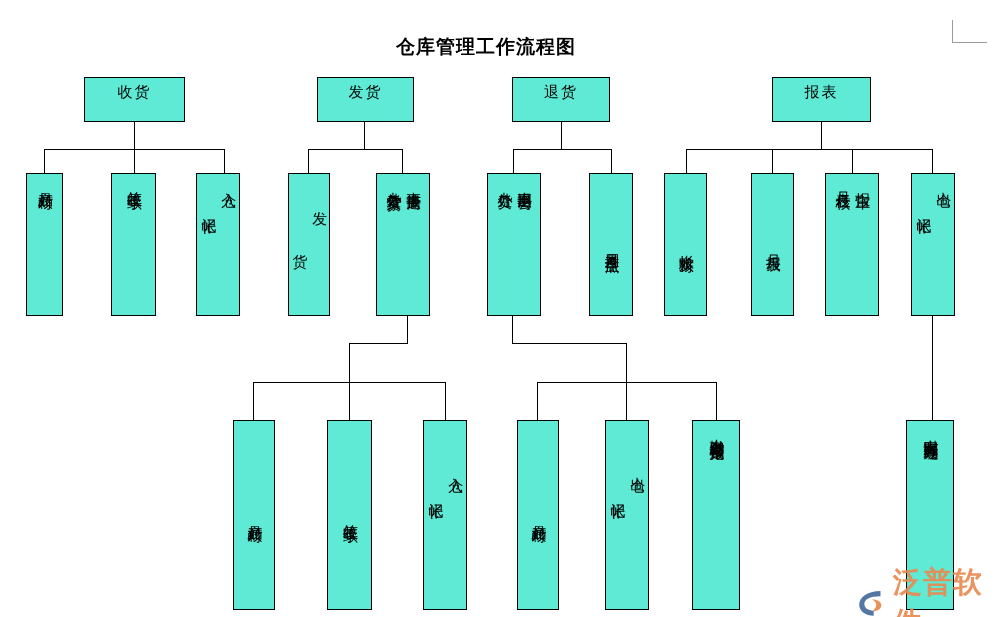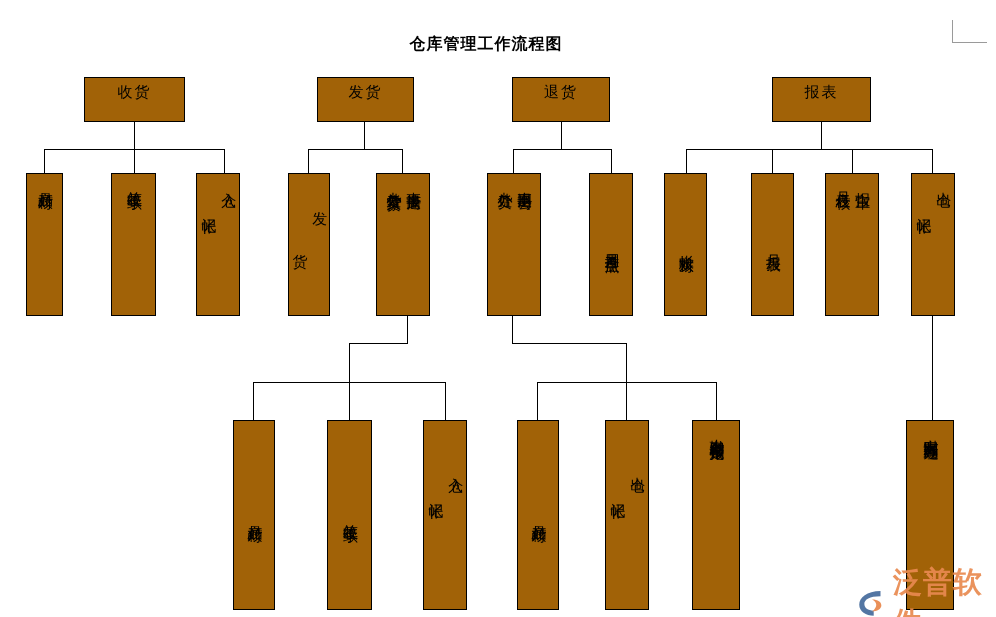--- a/index.html
+++ b/index.html
@@ -18,40 +18,40 @@
     overflow: hidden;
   }
 
   
   .title {
     position: absolute;
     left: 0;
     top: 34px;
     width: 972px;
     text-align: center;
-    font-size: 16px;
+    font-size: 19px;
     font-weight: bold;
     color: #000000;
     letter-spacing: 1px;
     font-family: "DejaVu Sans", "Liberation Sans", sans-serif;
   }
 
   
   .crop-mark {
     position: absolute;
     border-left: 1.5px solid #9a9a9a;
     border-bottom: 1.5px solid #9a9a9a;
   }
 
   
   .node {
     position: absolute;
     box-sizing: border-box;
     border: 1.3px solid #000000;
-    background: #a16207;
+    background: #5eead4;
     color: #000000;
     z-index: 3;
   }
   
   .node.horiz {
     display: flex;
     align-items: center;
     justify-content: center;
     font-size: 15px;
     letter-spacing: 2px;

